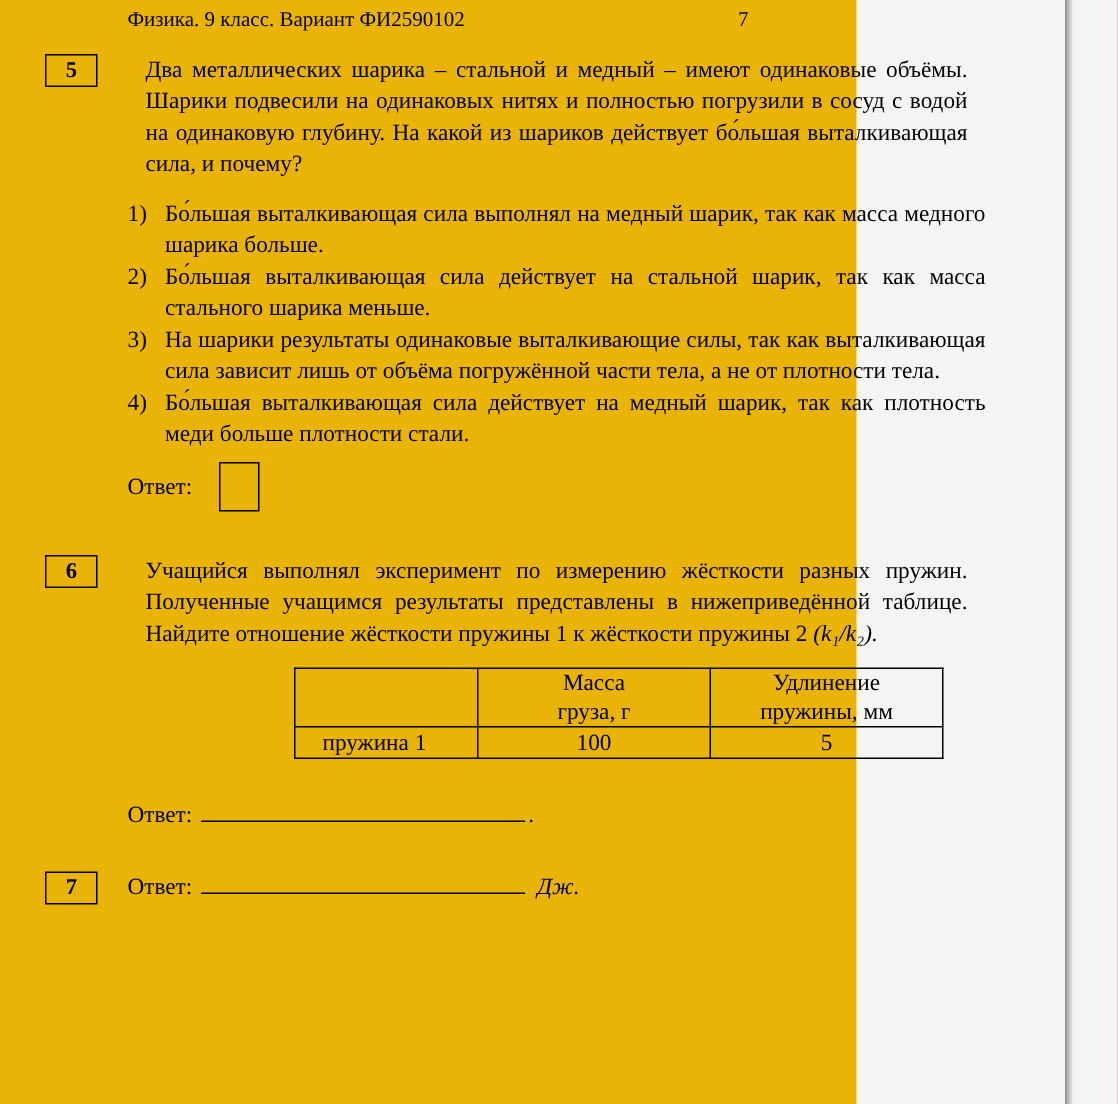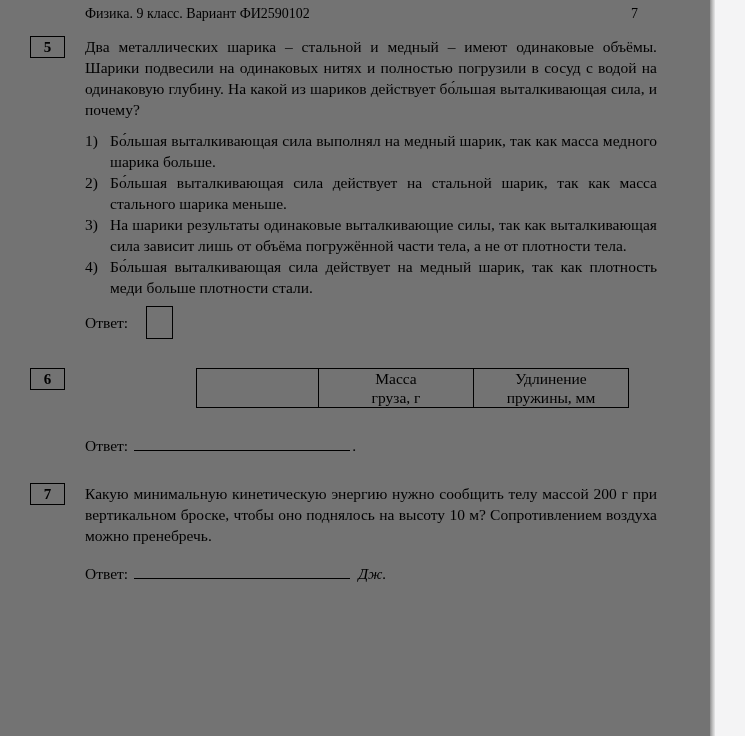--- a/index.html
+++ b/index.html
@@ -4,22 +4,22 @@
 <style>
   html,body{margin:0;padding:0;}
   body{
     width:745px;height:736px;overflow:hidden;
     background:#f4f4f5;
     font-family:"Liberation Serif","DejaVu Serif",serif;
     color:#000;
   }
   .viewport{position:relative;width:745px;height:736px;}
   .page{
-    position:absolute;left:0;top:0;width:710px;height:736px;
-    background:#737373;
+    position:absolute;left:0;top:0;width:571px;height:736px;
+    background:#eab308;
   }
   .page-edge{
     position:absolute;left:710px;top:0;width:5px;height:736px;
     background:linear-gradient(to right,#909090,#bfbfbf,#e7e7e8);
   }
   .doc-header{
     display:flex;justify-content:space-between;
     padding:5px 72px 0 85px;
     font-size:14px;line-height:18px;
   }
@@ -27,21 +27,21 @@
   .q5{margin-top:13px;}
   .q6{margin-top:29px;}
   .q7{margin-top:27px;}
   .qnum-box{
     position:absolute;left:30px;top:0;
     width:33px;height:20px;
     border:1.8px solid #000;
     font-weight:bold;font-size:15px;line-height:20px;text-align:center;
   }
   .qtext{
-    margin:0;font-size:15.5px;line-height:21px;text-align:justify;
+    margin:12px;font-size:15.5px;line-height:21px;text-align:justify;
   }
   .formula{font-style:italic;}
   .options{margin:10px 0 0 0;padding:0;list-style:none;}
   .option{display:flex;font-size:15.5px;line-height:21px;}
   .onum{flex:0 0 25px;}
   .otext{flex:1;text-align:justify;}
   .answer-row{
     margin-top:8px;display:flex;align-items:center;
     font-size:15.5px;line-height:21px;
   }
@@ -108,41 +108,46 @@
         </li>
       </ol>
       <div class="answer-row">
         <span>Ответ:</span>
         <span class="answer-cellbox"></span>
       </div>
     </div>
 
     <div class="question q6">
       <div class="qnum-box">6</div>
+      <p class="qtext"><span>Учащийся выполнял эксперимент по измерению жёсткости разных пружин. Полученные учащимся результаты представлены в нижеприведённой таблице. Найдите отношение жёсткости пружины 1 к жёсткости пружины 2</span> <span class="formula">(k₁/k₂).</span></p>
       <table class="spring-table">
         <tbody>
             <tr>
           <th class="col-name"></th>
           <th>Масса
 груза, г</th>
           <th>Удлинение
 пружины, мм</th>
+        </tr>
+        <tr>
+          <td class="row-name">пружина 1</td>
+          <td>100</td>
+          <td>5</td>
         </tr>
       </tbody>
         </table>
       <div class="answer-line">
         <span>Ответ:</span>
         <span class="blank"></span>
         <span class="answer-suffix">.</span>
       </div>
     </div>
 
     <div class="question q7">
       <div class="qnum-box">7</div>
-      <p class="qtext">Какую минимальную кинетическую энергию нужно сообщить телу массой 200 г при вертикальном броске, чтобы оно поднялось на высоту 10 м? Сопротивлением воздуха можно пренебречь.</p>
       <div class="answer-line">
         <span>Ответ:</span>
         <span class="blank"></span>
         <span class="answer-suffix units">Дж.</span>
       </div>
     </div>
 
   </div>
   <div class="page-edge"></div>
 </div>

